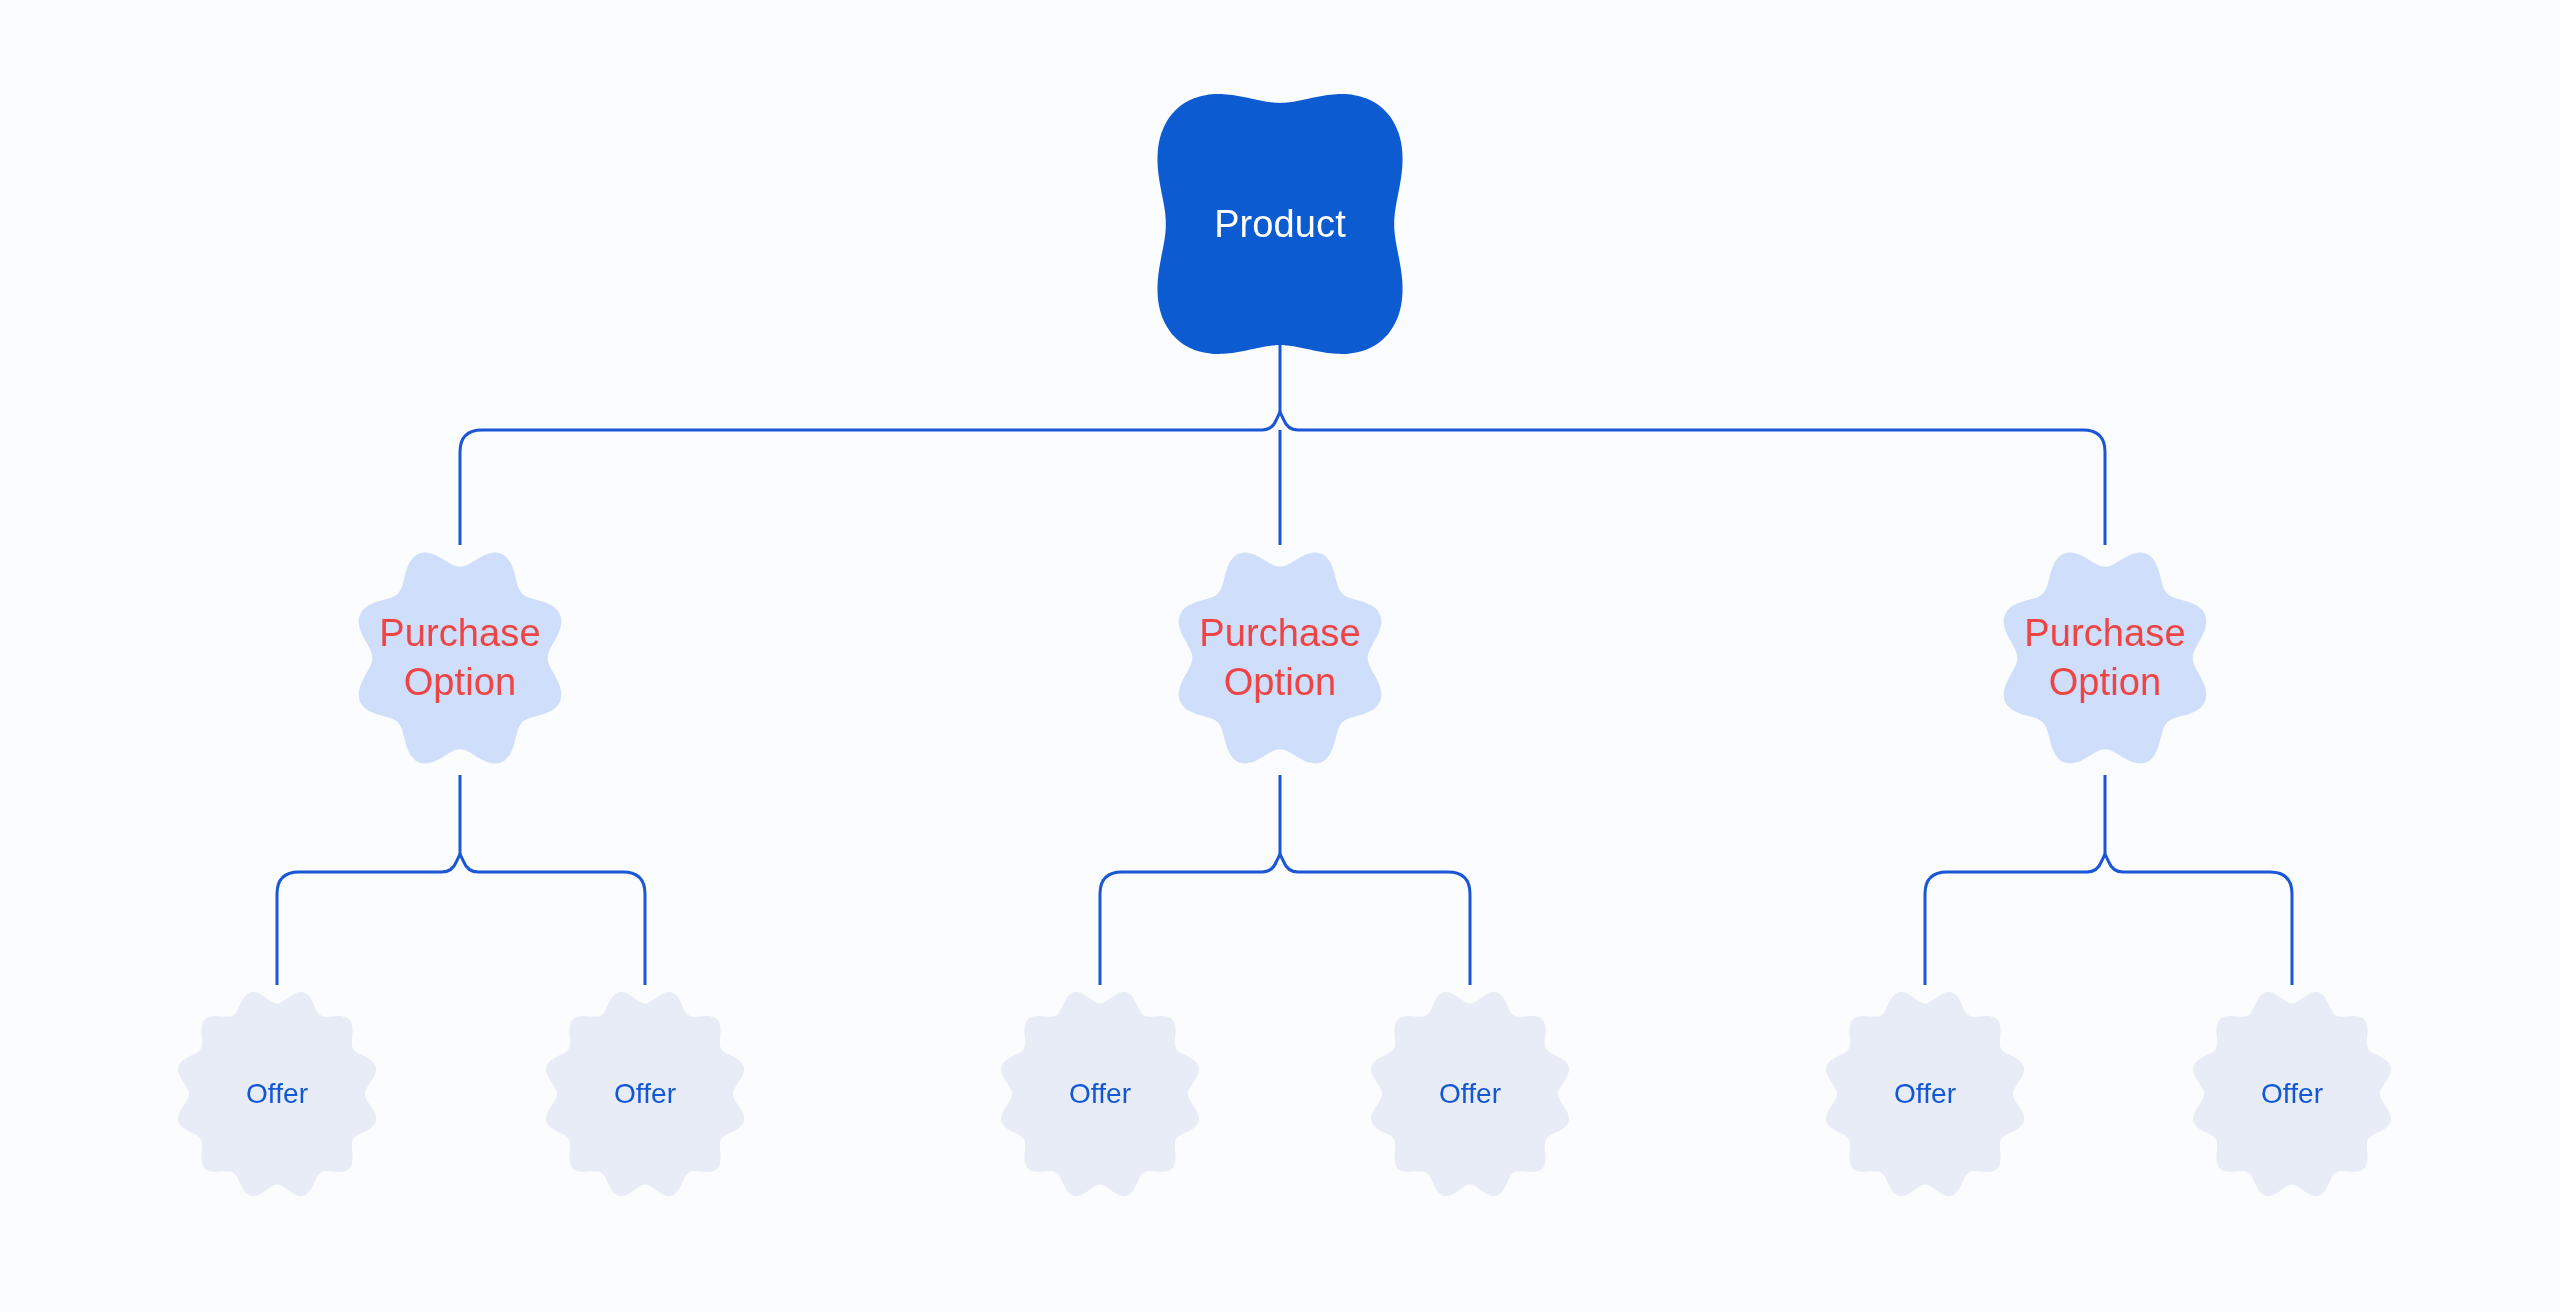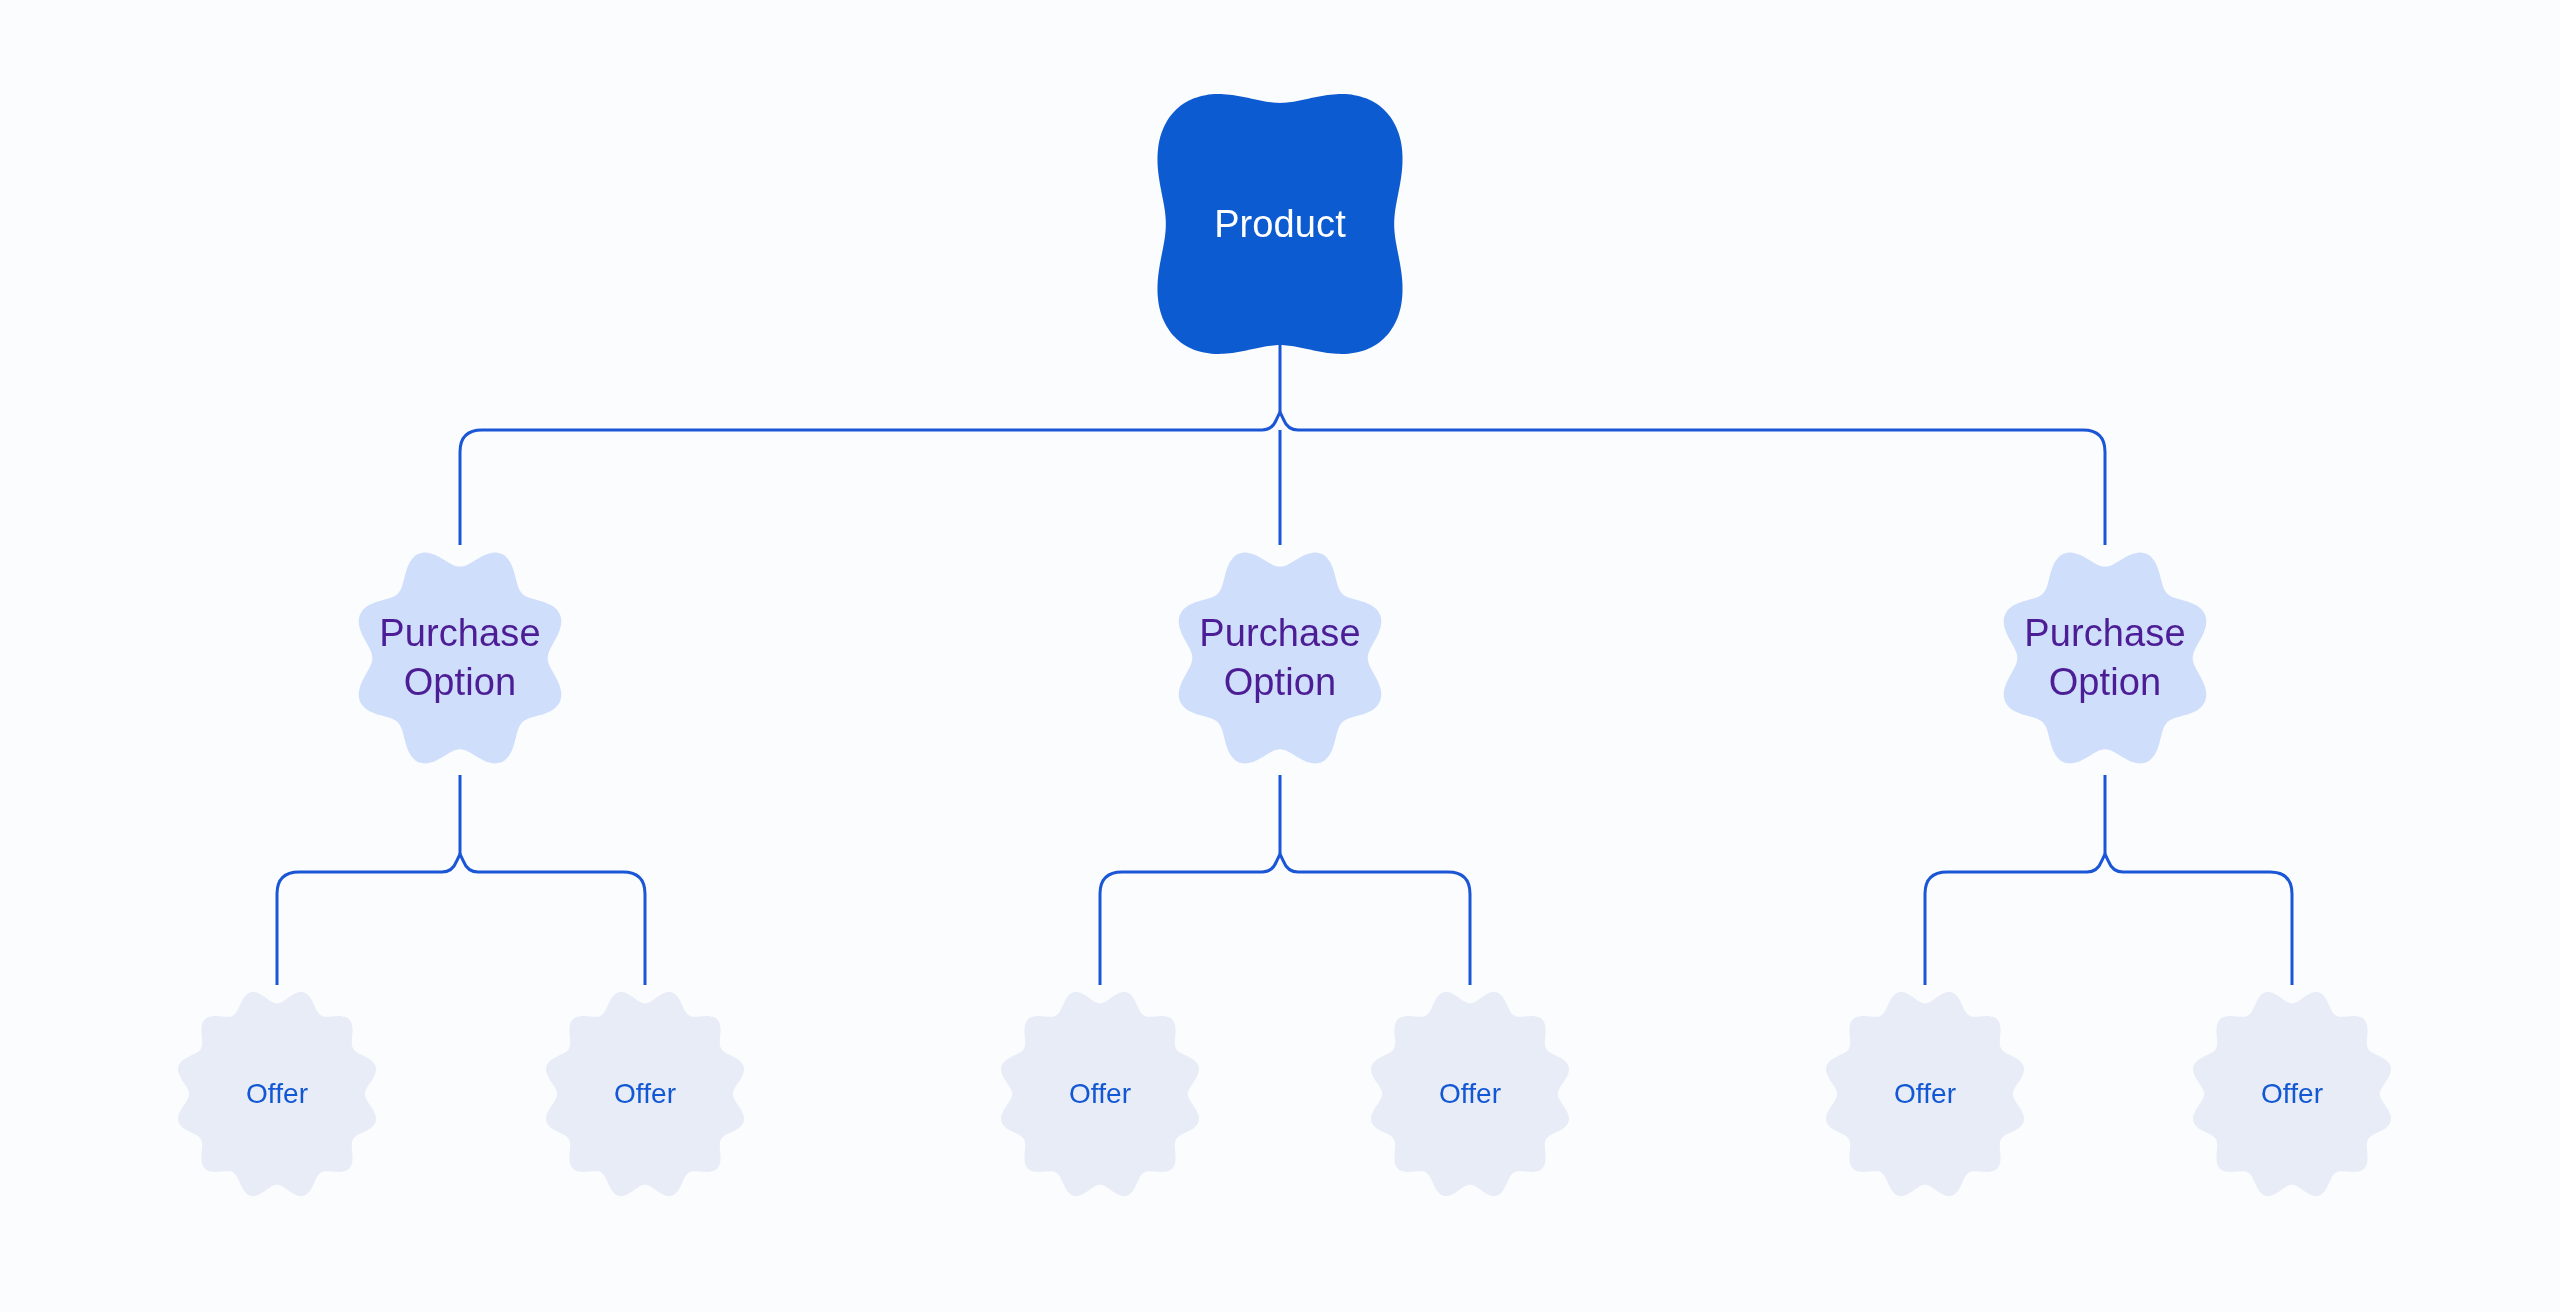--- a/index.html
+++ b/index.html
@@ -37,21 +37,21 @@
     letter-spacing: 0.1px;
   }
   .label-product {
     font-size: 38px;
     color: #ffffff;
     font-weight: 400;
     line-height: 1.22;
   }
   .label-option {
     font-size: 38px;
-    color: #4c1d95;
+    color: #ef4444;
     font-weight: 400;
     line-height: 1.28;
   }
   .label-offer {
     font-size: 28px;
     color: #1257d3;
     font-weight: 400;
     line-height: 1.22;
   }
 </style>

